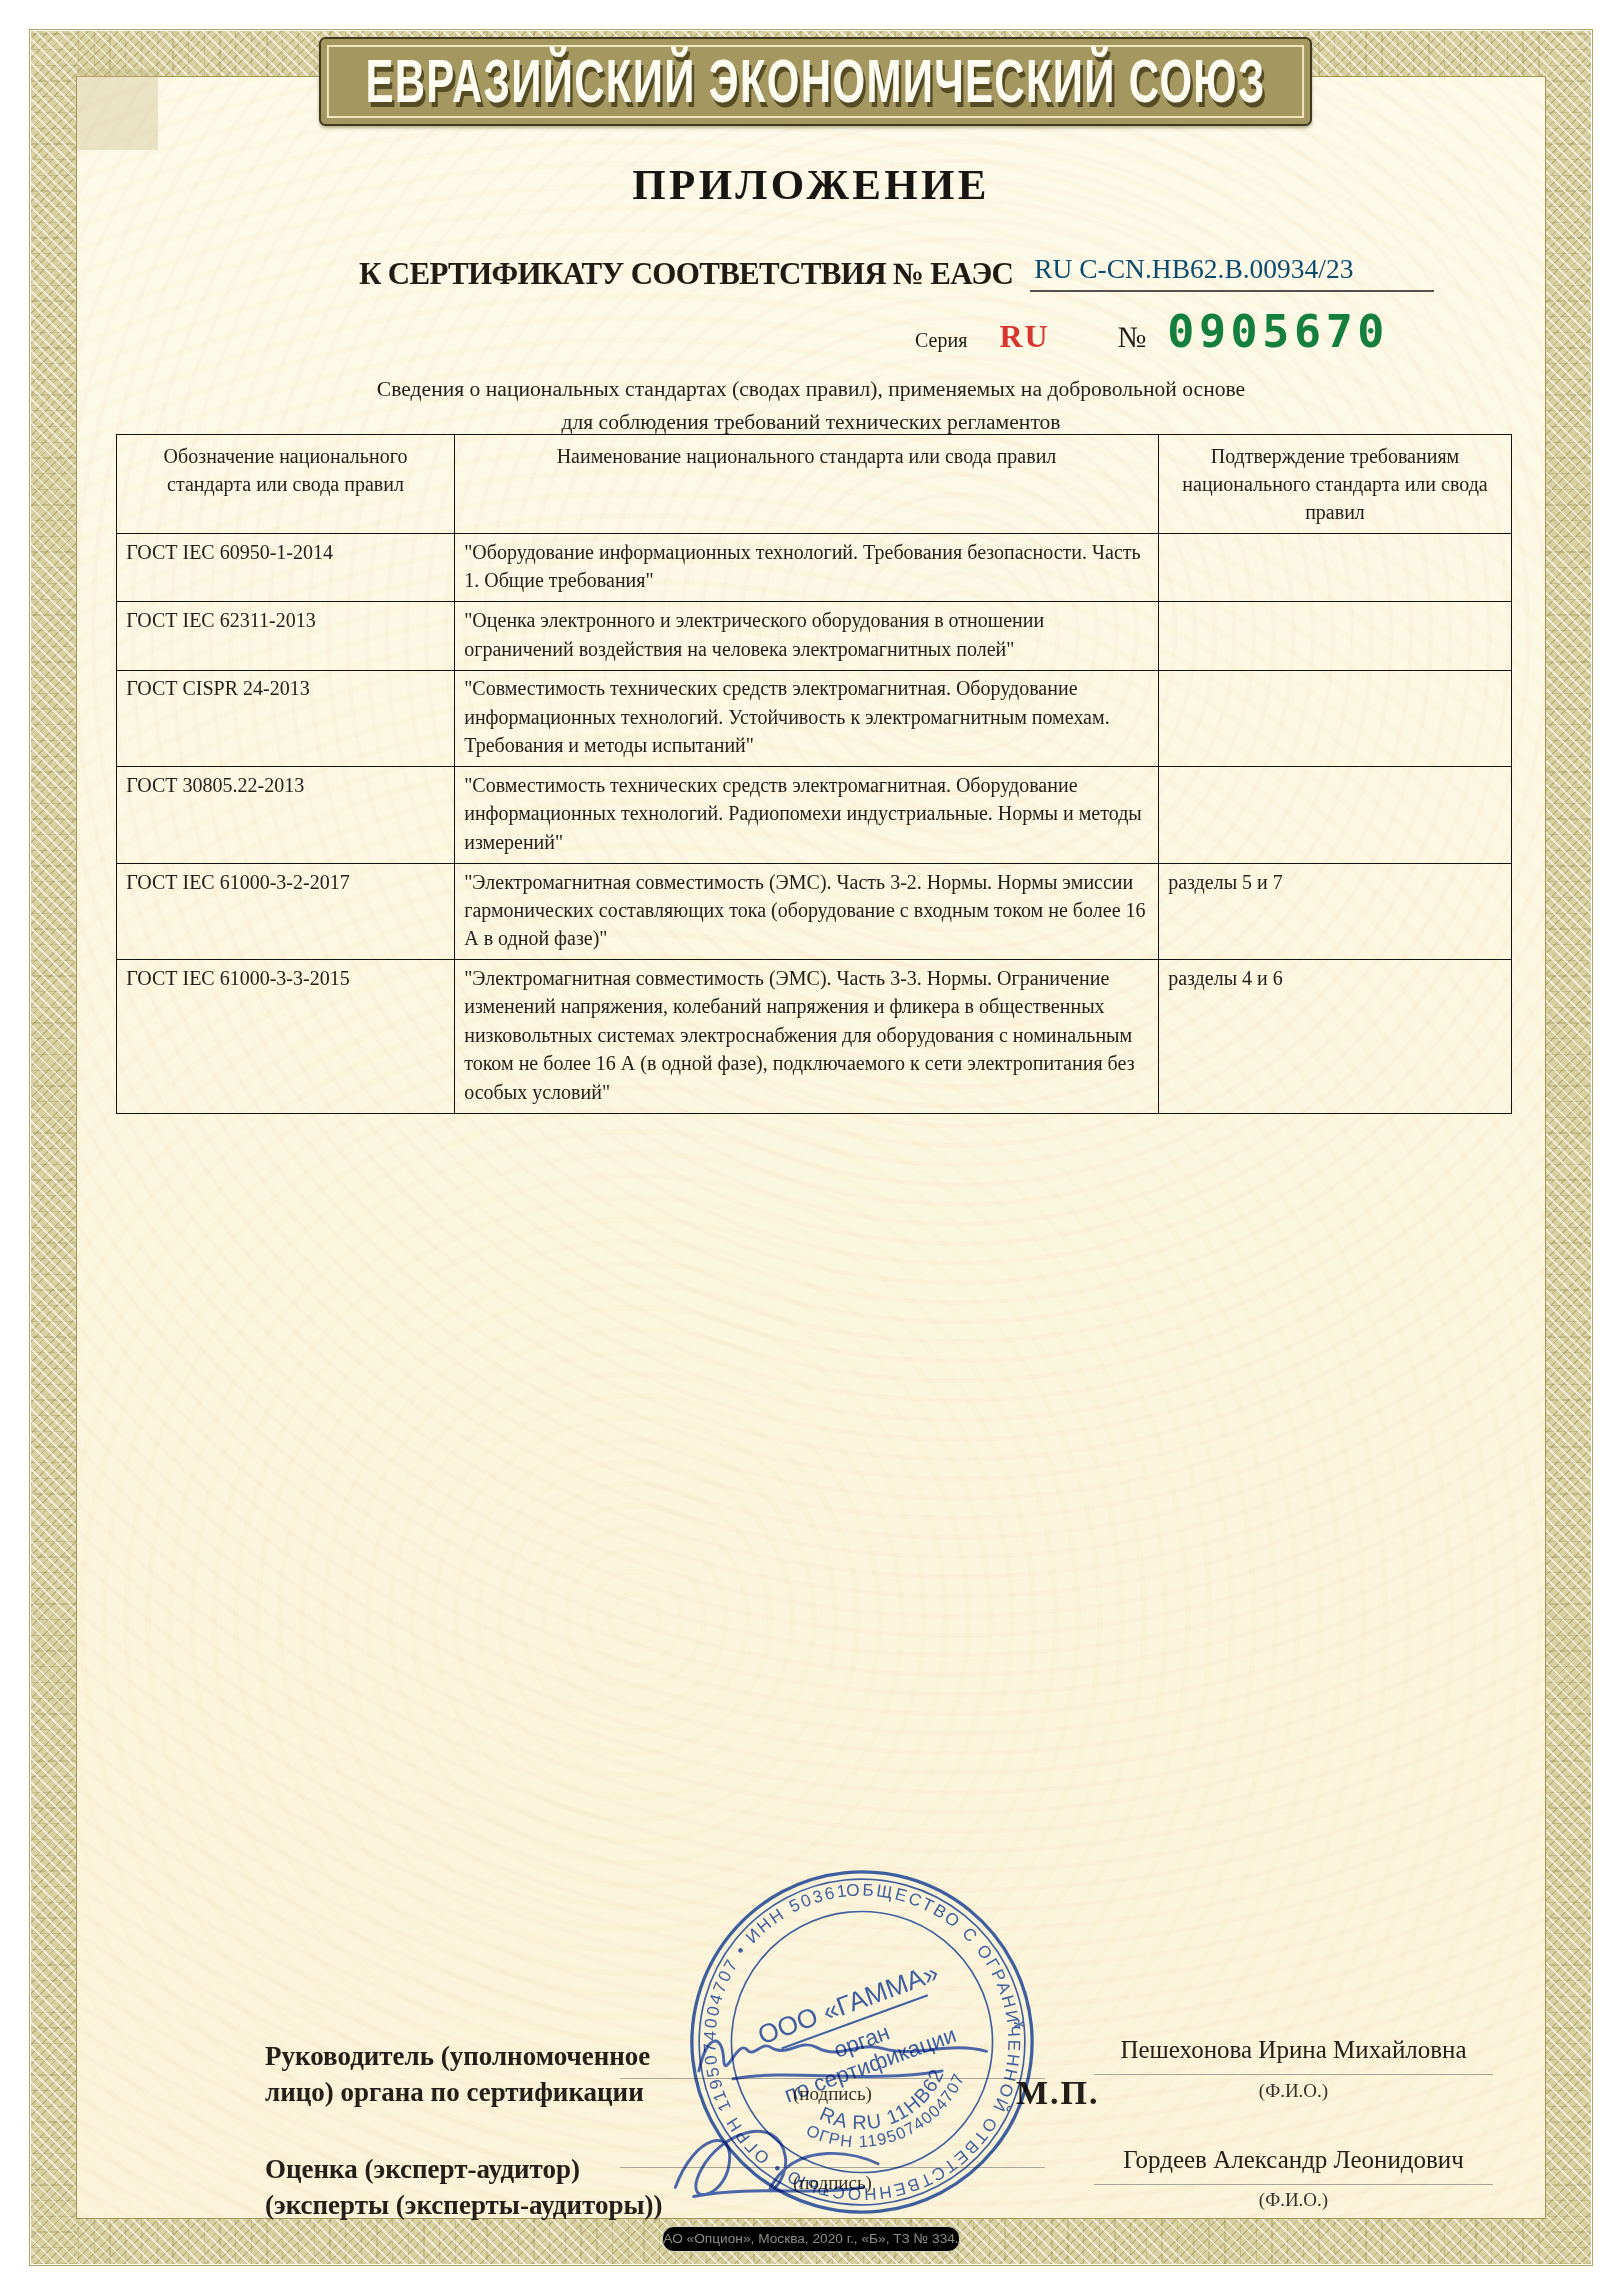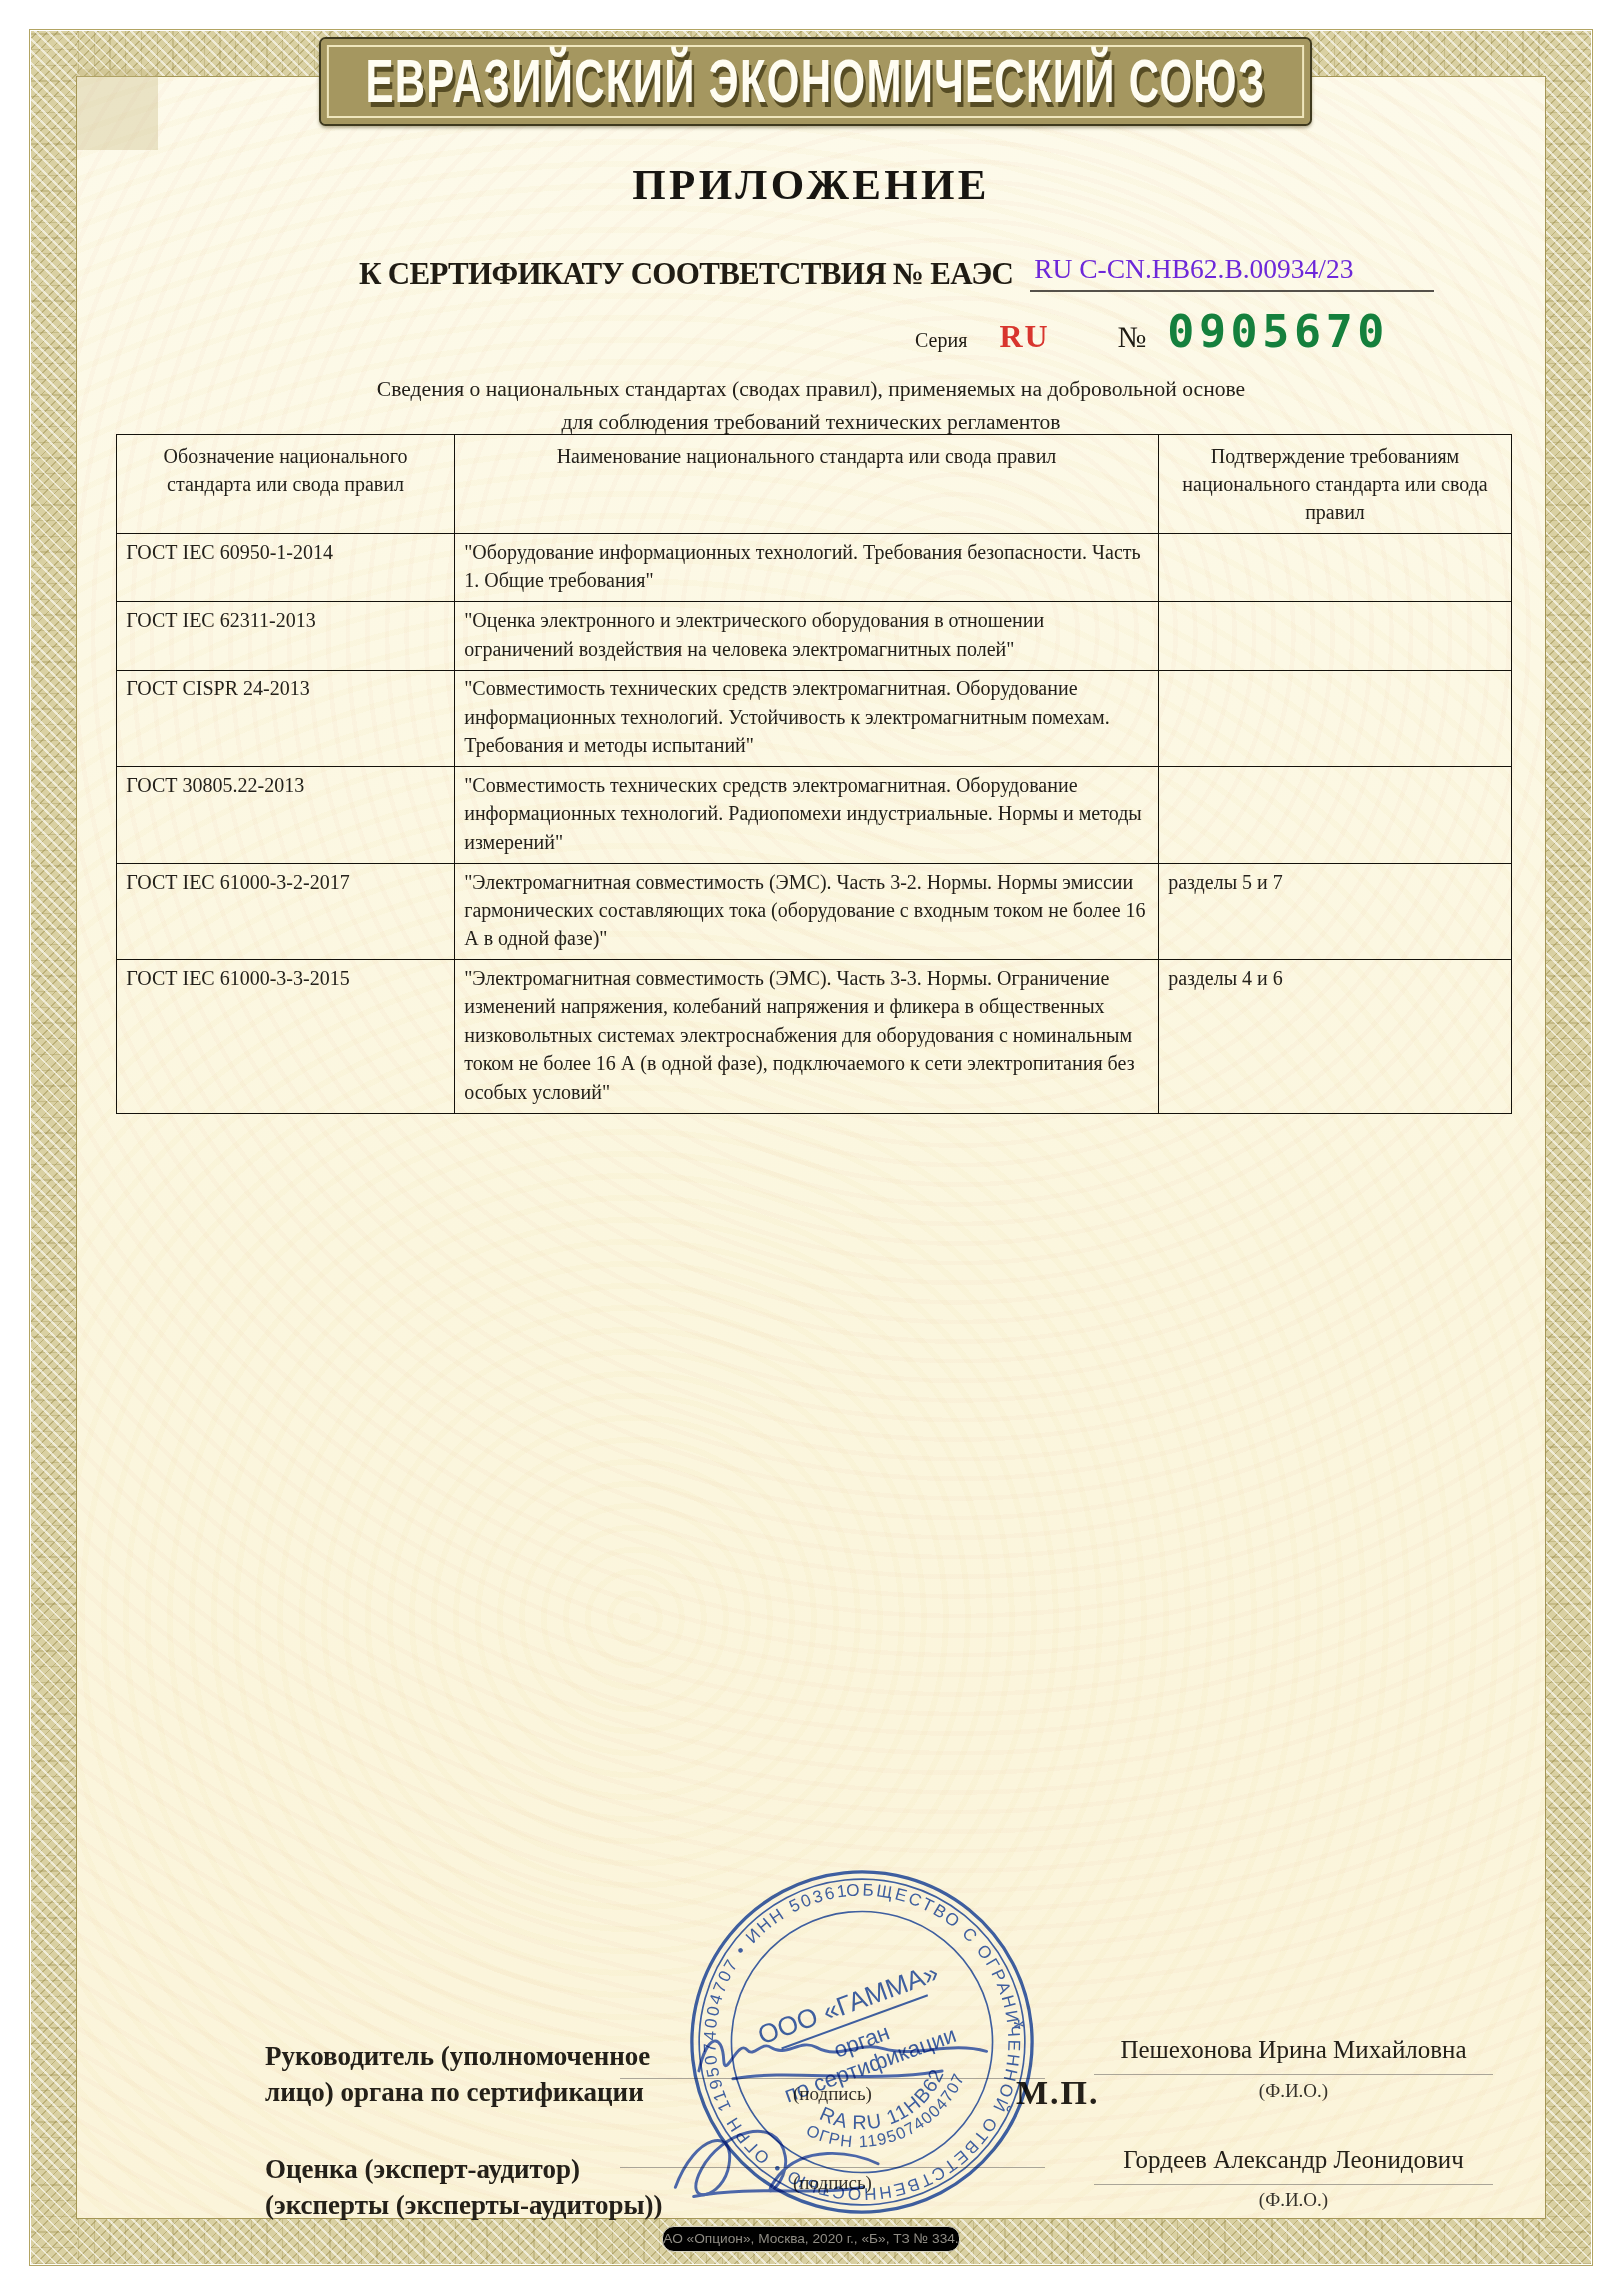--- a/index.html
+++ b/index.html
@@ -49,21 +49,21 @@
     font-family:"Liberation Sans","DejaVu Sans",sans-serif; font-weight:bold;
     font-size:42px; letter-spacing:1.3px; color:#fffdf2; white-space:nowrap;
     transform:scaleY(1.45); text-shadow:2.6px 3.3px 0 rgba(72,62,26,.85);
   }
   
   .doc-title{position:absolute; left:0; right:0; top:160px; text-align:center;
     font-size:43px; font-weight:bold; letter-spacing:3.3px; color:#181612;}
   .cert-line{position:absolute; left:359px; right:188px; top:253px;
     display:flex; align-items:flex-end; gap:17px;}
   .cert-label{font-weight:bold; font-size:31px; letter-spacing:-0.7px; white-space:nowrap;}
-  .cert-number{flex:1; font-size:27.5px; color:#6d28d9; white-space:nowrap;
+  .cert-number{flex:1; font-size:27.5px; color:#0c4a6e; white-space:nowrap;
     border-bottom:2px solid #55514a; padding:0 5.2px 5.2px 3.9px;}
   .series-line{position:absolute; left:915px; top:305px; display:flex; align-items:baseline;}
   .series-label{font-size:20px;}
   .series-value{color:#d8352e; font-weight:bold; font-size:32px; letter-spacing:2px; margin-left:32px;}
   .number-sign{font-size:30px; margin-left:68px;}
   .number-value{color:#15803d; font-family:"DejaVu Sans Mono",monospace; font-weight:bold;
     font-size:45px; letter-spacing:4.6px; margin-left:21px;}
   .intro{position:absolute; left:0; right:0; top:373px; text-align:center;
     font-size:21.6px; line-height:1.52; color:#23201a;}
   

